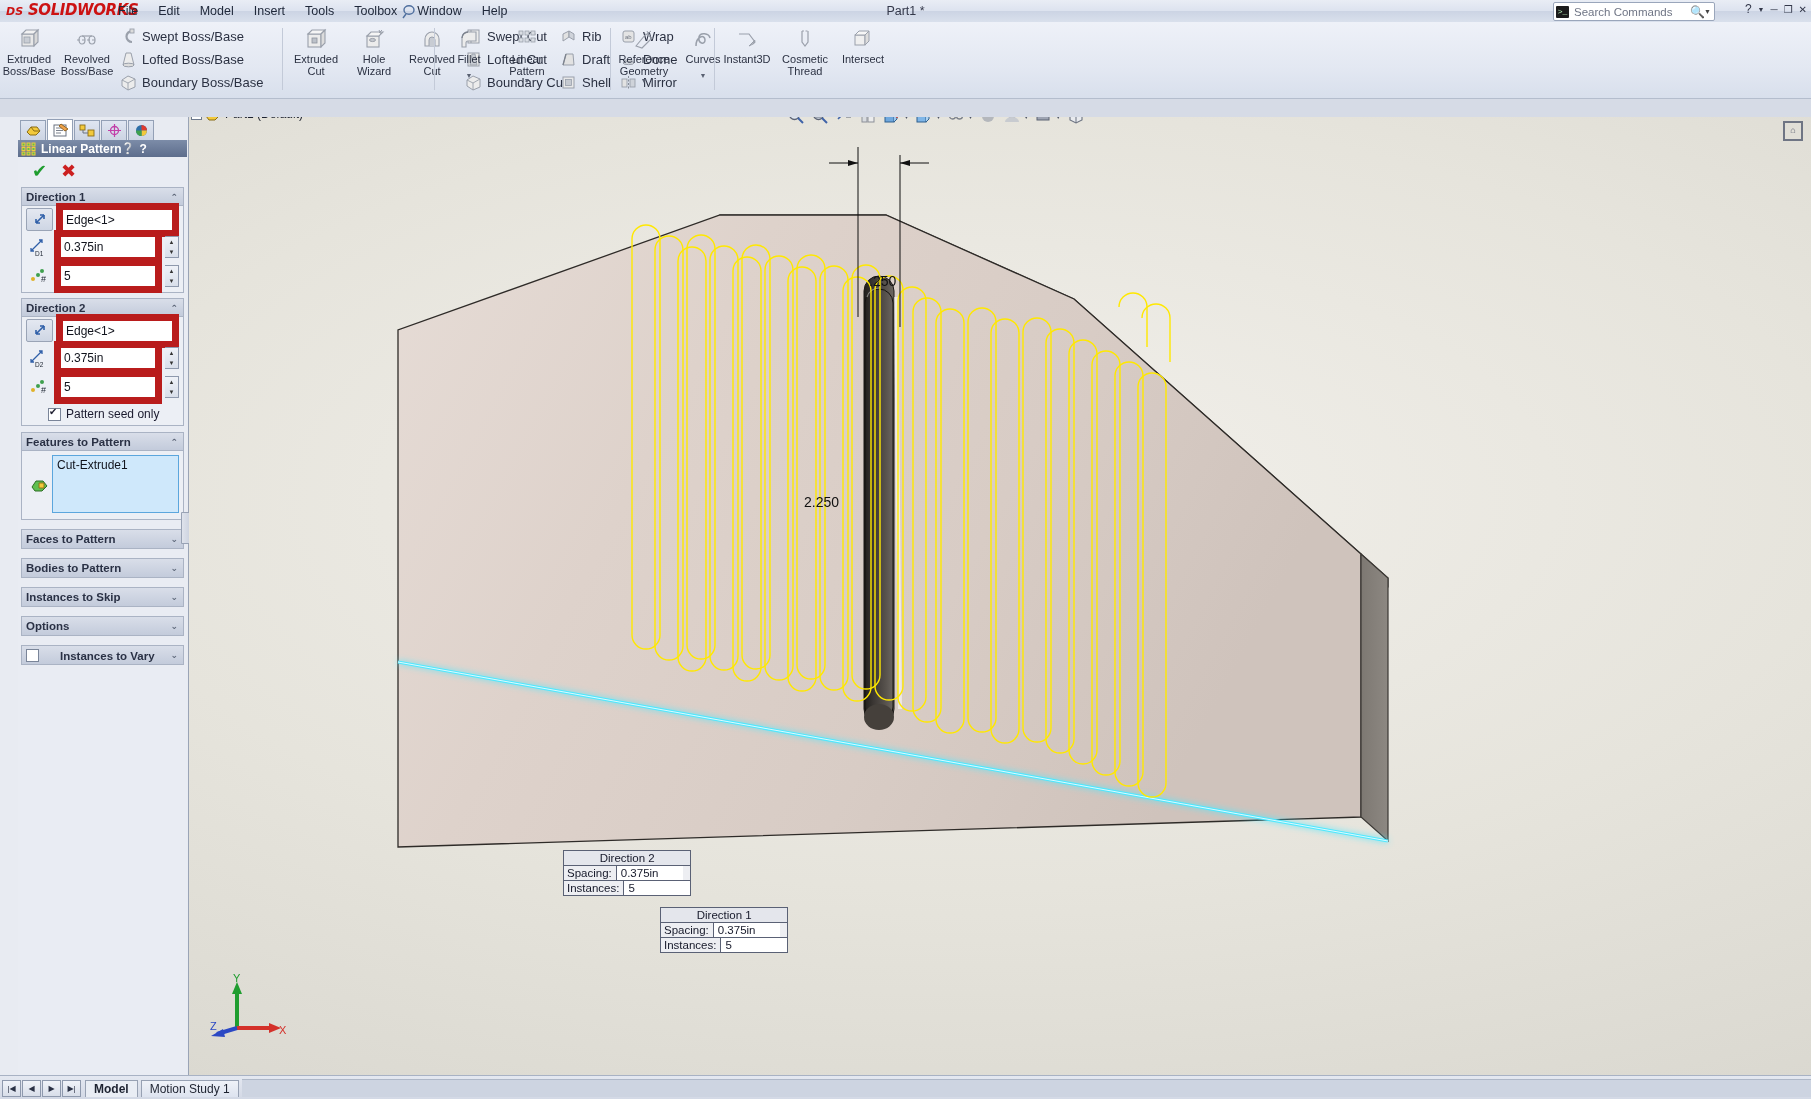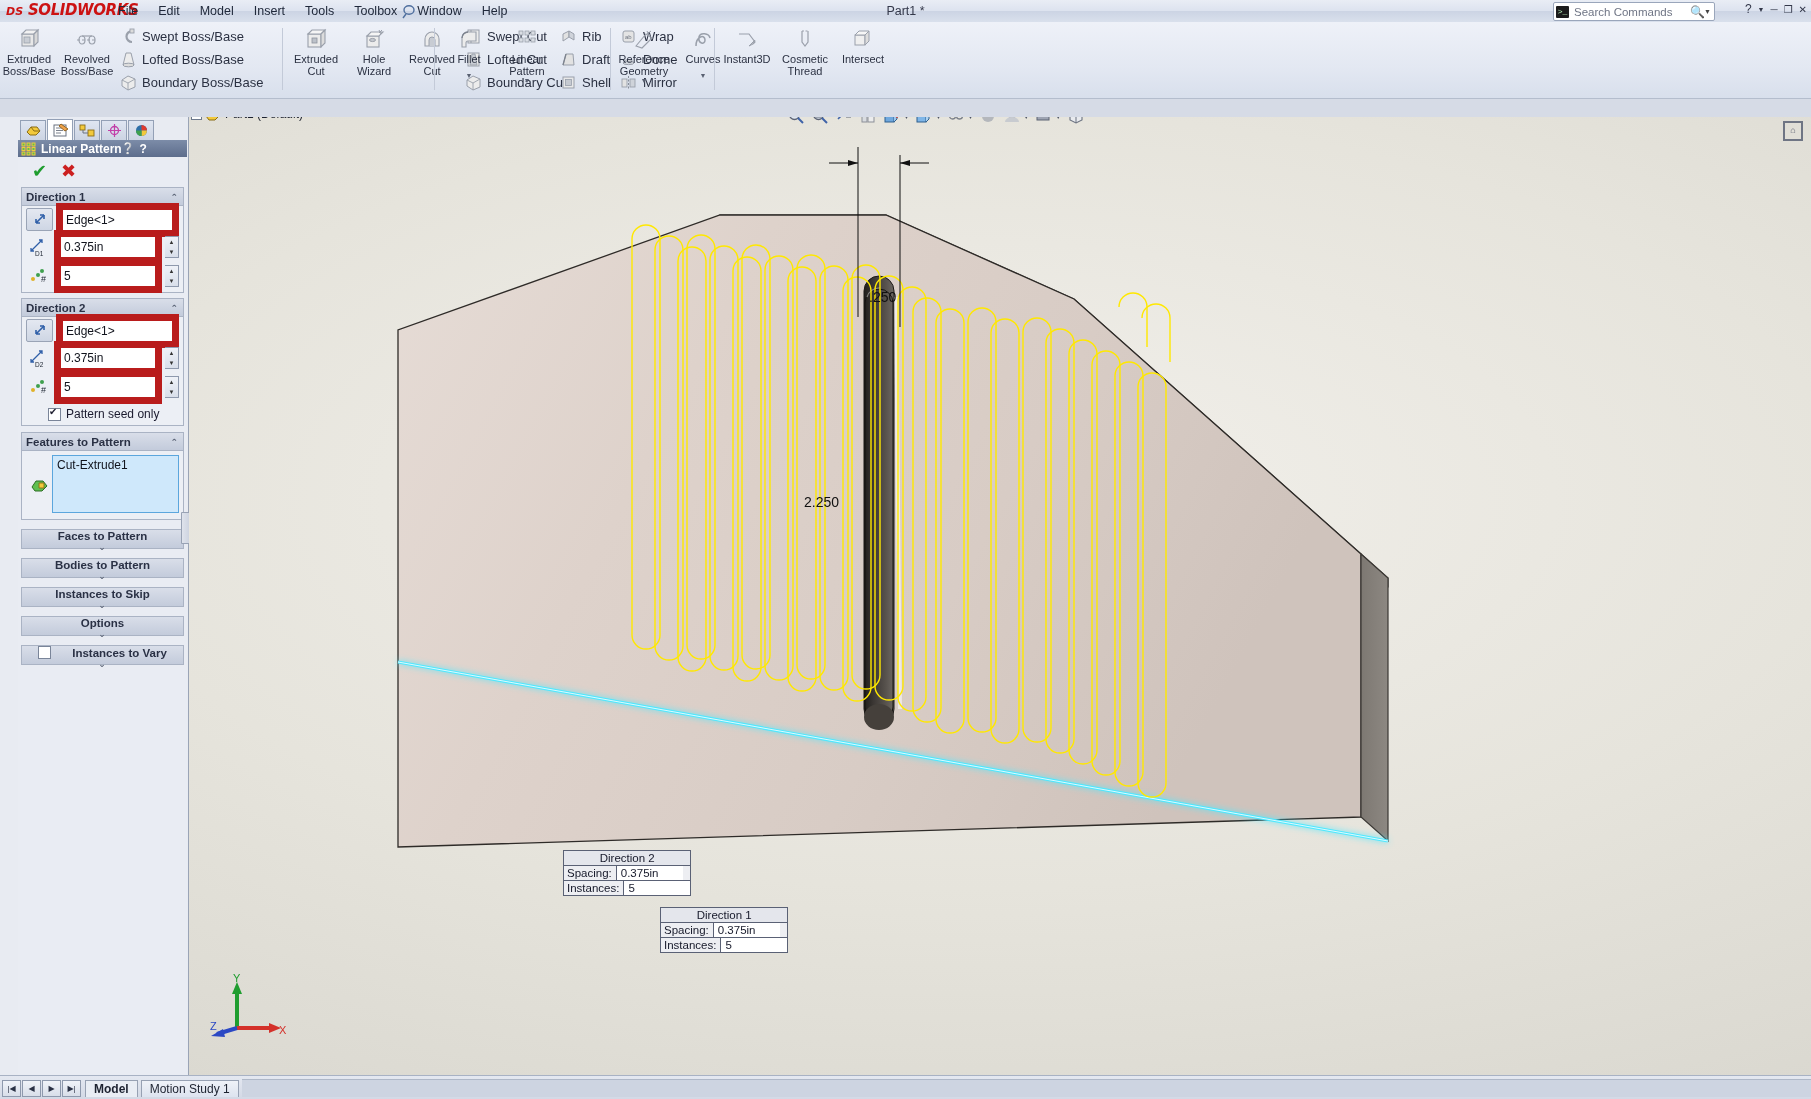--- a/index.html
+++ b/index.html
@@ -146,21 +146,21 @@
   .chk{width:11px;height:11px;border:1px solid #7a8599;background:#fff;position:relative;}
   .chk.on:after{content:"✔";position:absolute;left:0px;top:-3px;font-size:10px;color:#223;}
   .listbox{
     margin:3px 4px 5px 30px;height:52px;background:#cfe8fb;
     border:1px solid #5ba6dd;font-size:12px;color:#10131c;padding:2px 4px;
   }
   .collhead{
     margin:5px 3px 0 3px;height:18px;border:1px solid #aab3c4;
     background:linear-gradient(to bottom,#d9dee9,#c3cbdb);
     display:flex;align-items:center;justify-content:space-between;
-    font-weight:bold;font-size:11.5px;color:#2a3145;padding:0 4px;flex-direction:column;
+    font-weight:bold;font-size:11.5px;color:#2a3145;padding:0 4px;
   }
   .dots{letter-spacing:1px;color:#5d6678;font-size:9px;}
 
   
   .gfx{
     position:absolute;left:189px;top:117px;width:1622px;height:958px;
     background:radial-gradient(ellipse 120% 90% at 48% 40%,#f2f0eb 0%,#e6e4dc 45%,#dcdad2 75%,#d3d1c9 100%);
     overflow:hidden;
   }
   .viewtoolbar{
@@ -1098,21 +1098,21 @@
       </line></circle></line></circle></g>
 
       
       <g stroke="#6b6f78" stroke-width="1.2" fill="none">
         <path d="M196 533 L212 533 M204 526 L204 541">
         <path d="M196 533 L190 528 M196 533 L190 538">
       </path></path></g>
     
 
     
-    <div class="dimtext" style="left:680px;top:172px">.250</div>
+    <div class="dimtext" style="left:680px;top:156px">.250</div>
     <div class="dimtext" style="left:615px;top:377px">2.250</div>
 
     
     <svg style="position:absolute;left:20px;top:855px" width="80" height="75" viewBox="0 0 80 75">
       <line x1="28" y1="56" x2="28" y2="18" stroke="#1f9d2f" stroke-width="4"></line>
       <path d="M28 10 L23 22 L33 22 Z" fill="#1f9d2f"></path>
       <text x="24" y="10" font-size="11" fill="#1f9d2f" font-family="sans-serif">Y</text>
       <line x1="28" y1="56" x2="64" y2="56" stroke="#d4312a" stroke-width="4"></line>
       <path d="M72 56 L60 51 L60 61 Z" fill="#d4312a"></path>
       <text x="70" y="62" font-size="11" fill="#d4312a" font-family="sans-serif">X</text>

